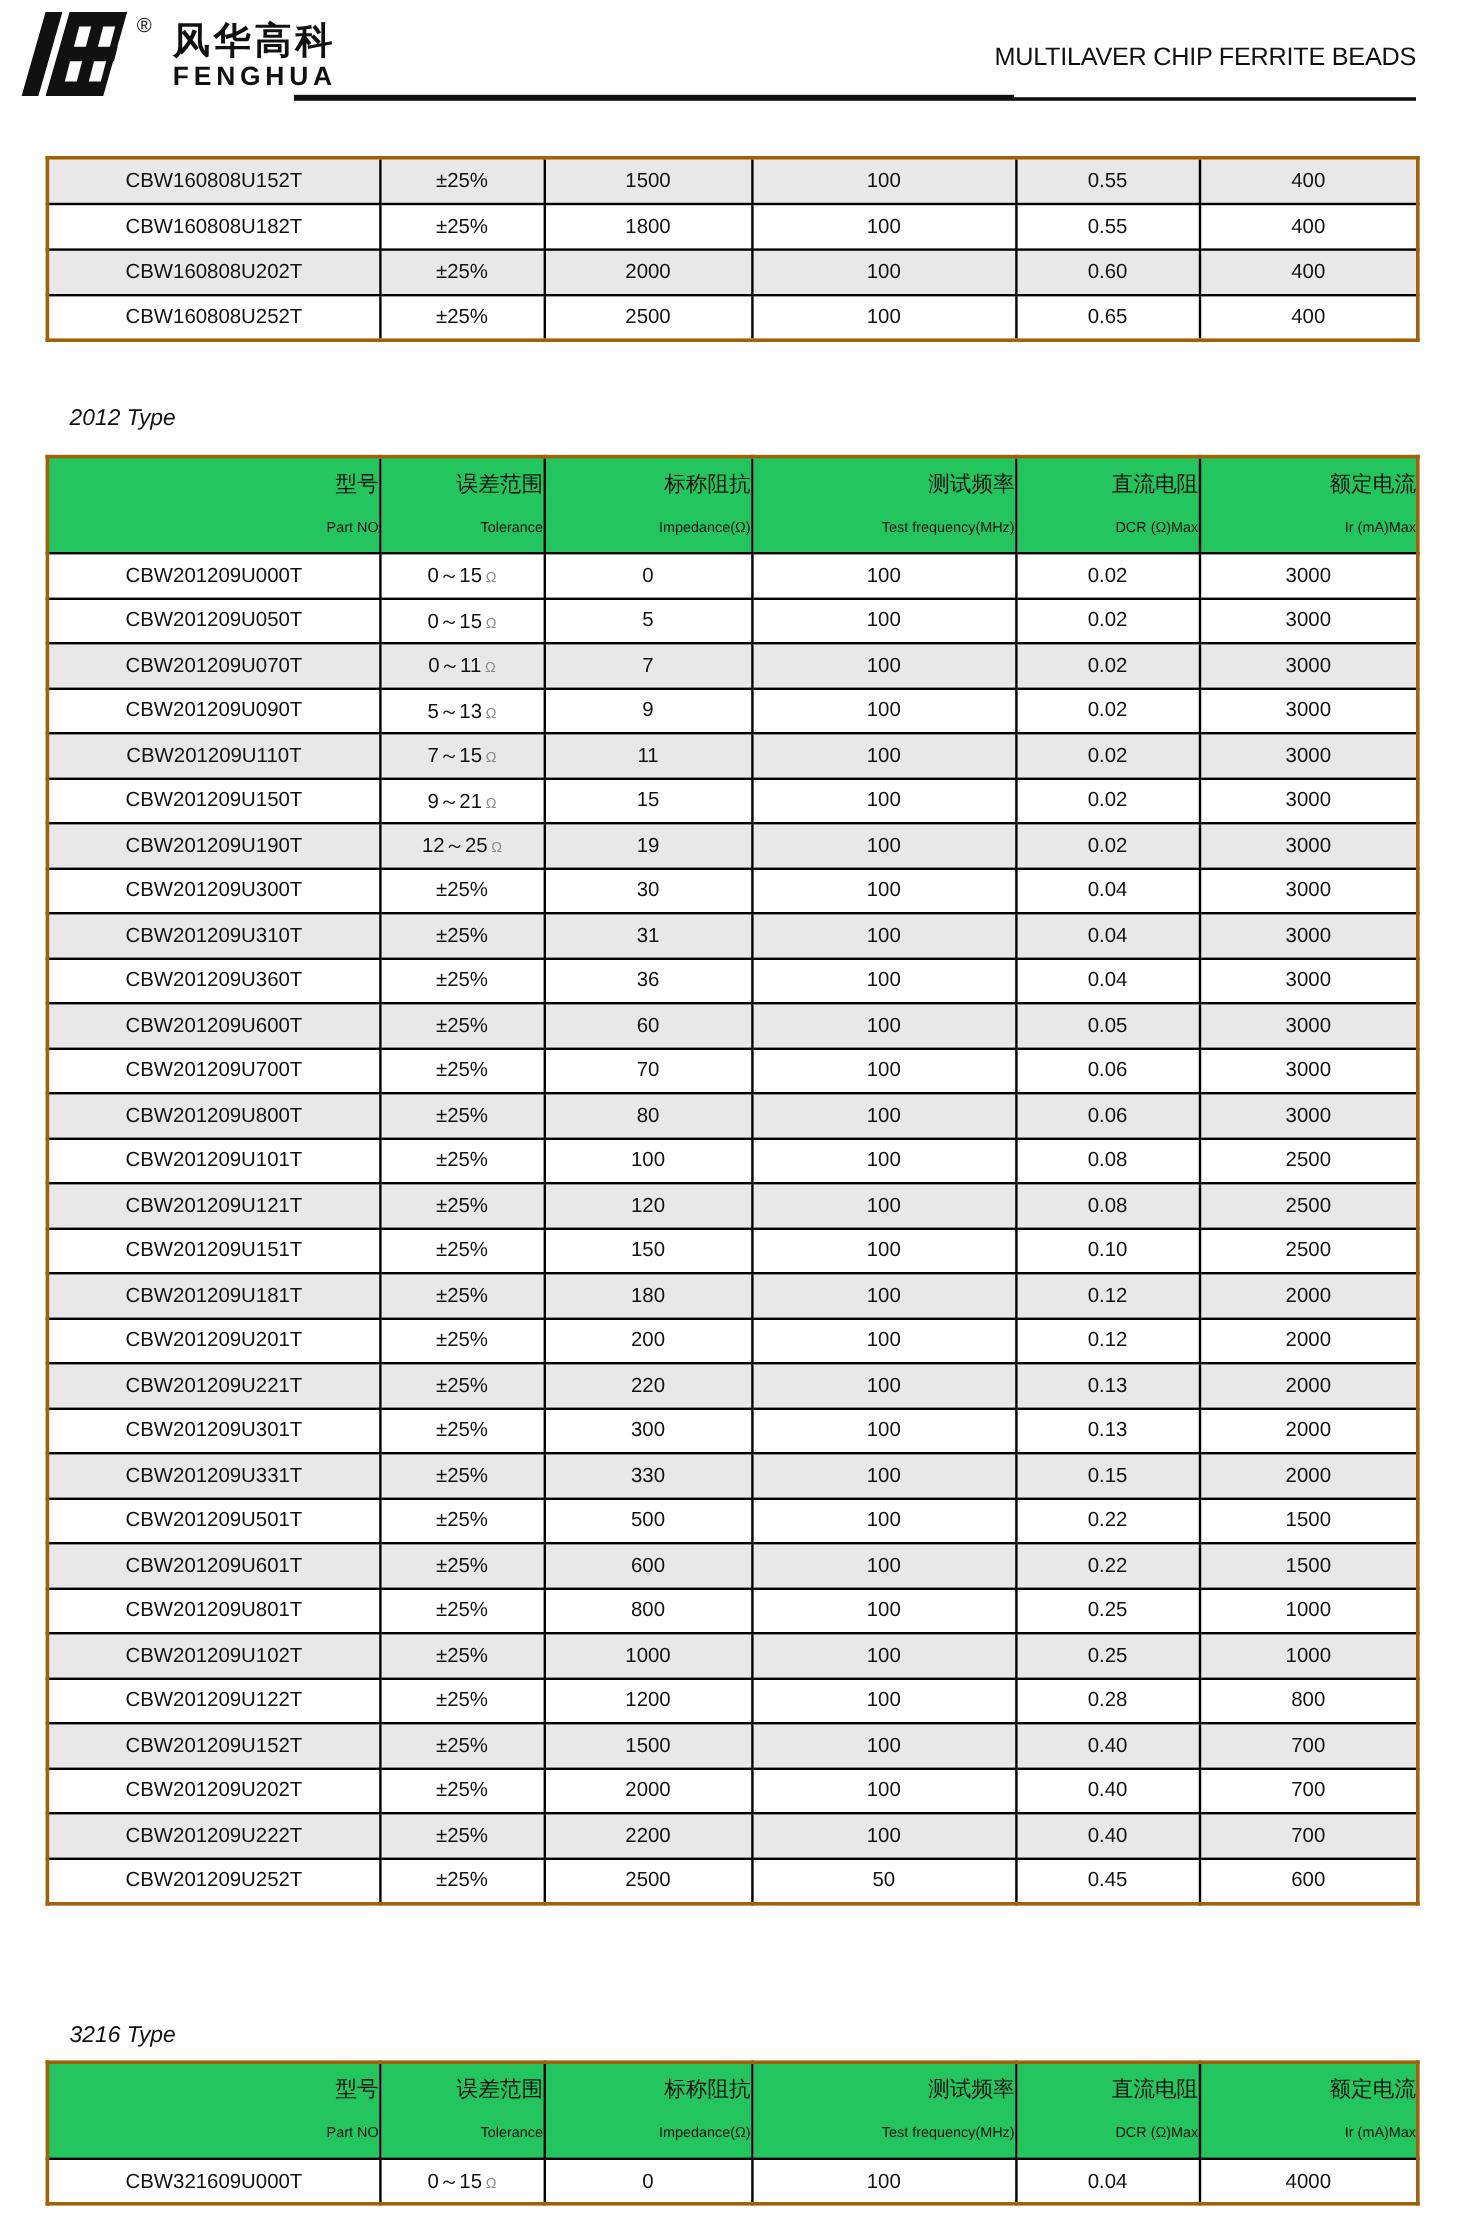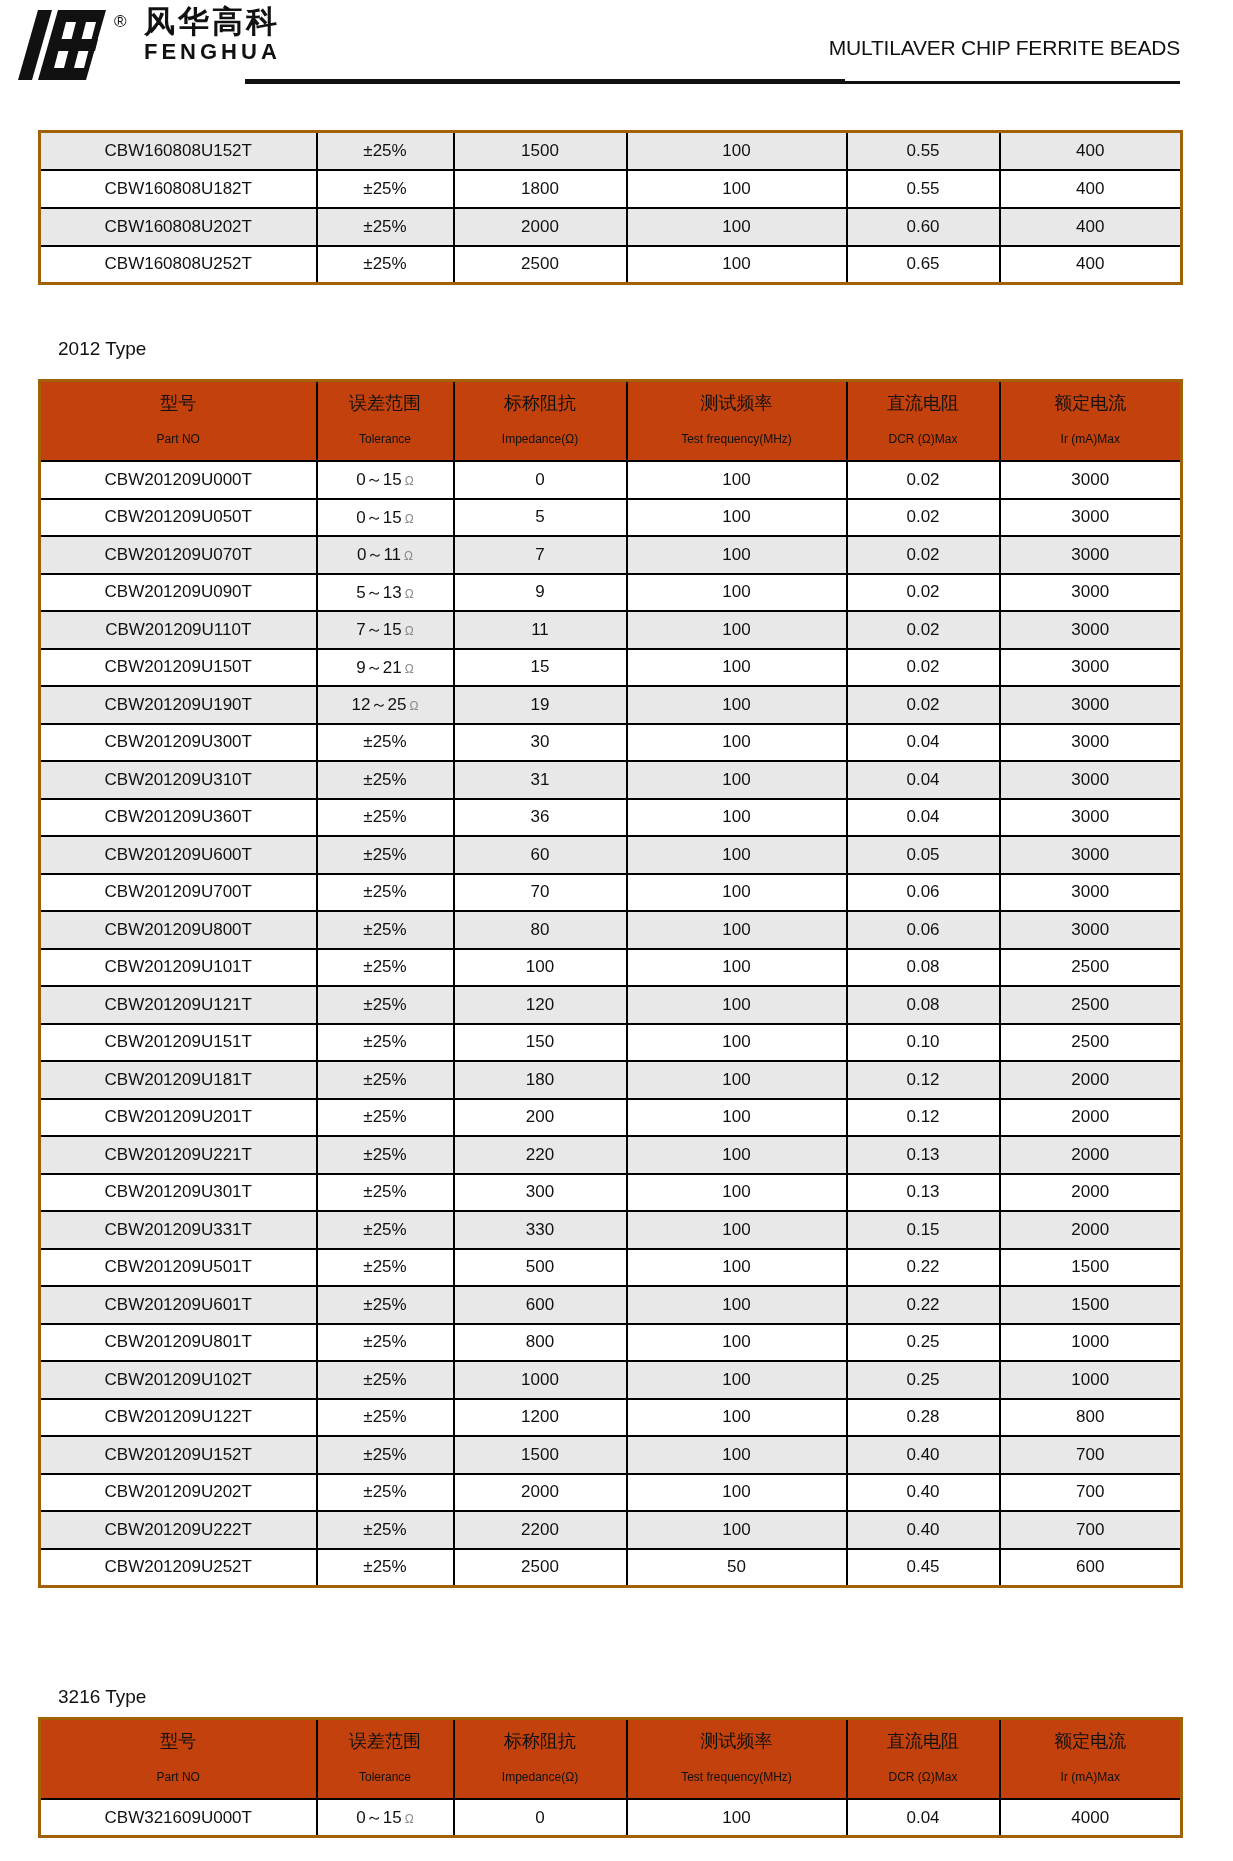--- a/index.html
+++ b/index.html
@@ -9,56 +9,56 @@
     background: #ffffff;
     position: relative;
     overflow: hidden;
     font-family: "Liberation Sans", "DejaVu Sans", sans-serif;
     color: #111;
   }
   
   .logo { position: absolute; left: 14px; top: 6px; width: 420px; height: 80px; }
   .logo-mark { position: absolute; left: 0; top: 2px; }
   .reg-mark { position: absolute; left: 100px; top: 6px; font-size: 17px; color: #111; }
-  .logo-text { position: absolute; left: 130px; top: 0; }
+  .logo-text { position: absolute; left: 130px; top: 12px; }
   .brand-zh { font-size: 31px; font-weight: bold; letter-spacing: 3px; line-height: 1.05; white-space: nowrap; }
   .brand-en { font-size: 22px; font-weight: bold; letter-spacing: 4px; line-height: 1.0; margin-top: 2px; }
   .page-title {
     position: absolute; right: 53px; top: 36px;
     font-size: 21px; font-weight: normal; letter-spacing: -0.2px;
     white-space: nowrap;
   }
   .rule-thick { position: absolute; left: 245px; top: 79px; width: 600px; height: 5px; background: #111; }
   .rule-thin  { position: absolute; left: 845px; top: 81px; width: 335px; height: 3px; background: #111; }
 
   
   .section-label {
     position: absolute; left: 58px;
-    font-size: 19px; color: #111; white-space: nowrap;
+    font-size: 19px; color: #111; white-space: nowrap; font-style: italic;
   }
   #label-2012 { top: 338px; }
   #label-3216 { top: 1686px; }
 
   .data-table { position: absolute; left: 38px; border-collapse: collapse; table-layout: fixed; width: 1142px; border: 3px solid #a16207; }
   #table-0 { top: 130px; }
   #table-1 { top: 379px; }
   #table-2 { top: 1717px; }
 
   .data-table th, .data-table td {
     border: 2px solid #000;
     padding: 0;
     text-align: center;
     vertical-align: middle;
     font-weight: normal;
     overflow: hidden;
     white-space: nowrap;
   }
   .data-table td { height: 37.5px; font-size: 17px; }
   #table-0 td { height: 38px; }
-  .data-table thead th { background: #c2410c; }
+  .data-table thead th { background: #22c55e; text-align: right; }
   .hdr-zh { height: 39px; line-height: 42px; font-size: 18px; }
   .hdr-en { height: 39px; line-height: 36px; font-size: 12px; }
   tr.shaded td { background: #e8e8e8; }
   .ohm { font-size: 12px; color: #8a8a8a; margin-left: 3px; }
 
   col.c0 { width: 277px; }
   col.c1 { width: 137px; }
   col.c2 { width: 173px; }
   col.c3 { width: 220px; }
   col.c4 { width: 153px; }

